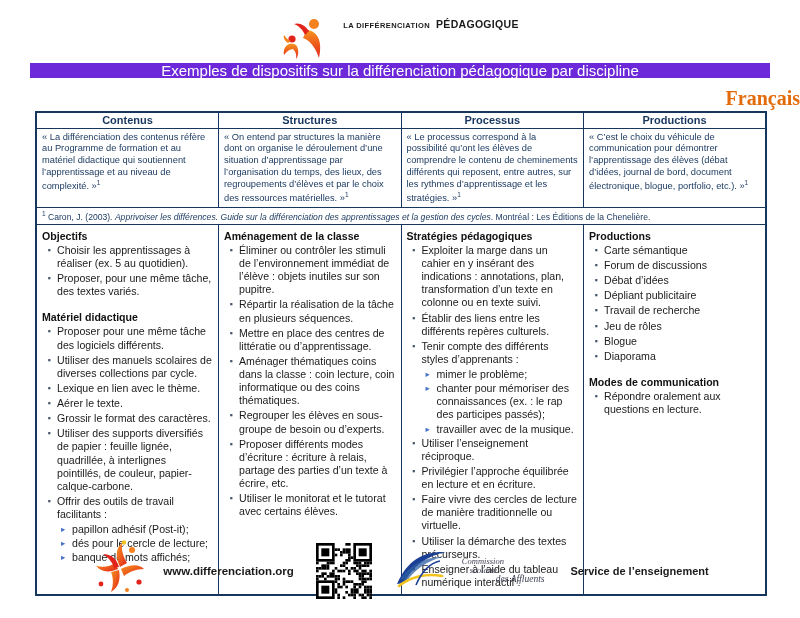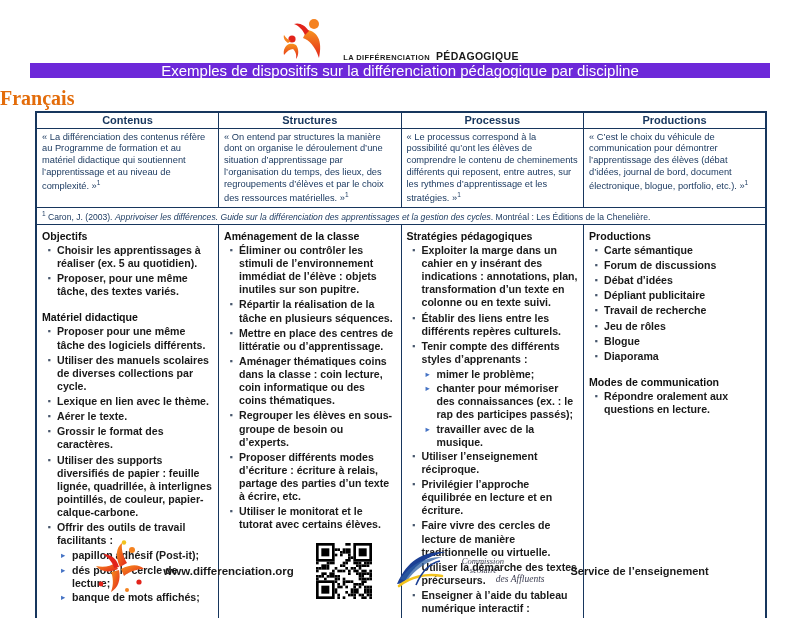--- a/index.html
+++ b/index.html
@@ -6,35 +6,35 @@
   html,body { background:#ffffff; }
   body { font-family:"Liberation Sans", sans-serif; }
   .page {
     position:relative; width:800px; height:618px; background:#fff;
     overflow:hidden; margin:0 auto;
   }
 
   
   .top-logo {
     position:absolute; top:18px; left:0; width:100%; height:44px;
-    display:flex; align-items:flex-end; justify-content:center; gap:10px;
+    display:flex; align-items:flex-start; justify-content:center; gap:10px;
   }
   .top-logo svg { display:block; }
   .logo-text { display:flex; align-items:baseline; gap:6px; color:#1a1a1a; }
   .lt-small { font-size:7.5px; font-weight:bold; letter-spacing:.4px; }
   .lt-big { font-size:10.5px; font-weight:bold; letter-spacing:.3px; }
 
   
   .banner {
     position:absolute; top:63px; left:30px; width:740px; height:15px;
     background:#6d28d9; color:#ffffff; font-size:15px;
     display:flex; align-items:center; justify-content:center;
   }
   .subject {
-    position:absolute; top:87px; left:0; width:100%; text-align:left;
+    position:absolute; top:87px; left:0; width:100%; text-align:right;
     font-family:"Liberation Serif", serif; font-weight:bold;
     font-size:20px; color:#E36C0A;
   }
 
   
   table.main-table {
     position:absolute; top:111px; left:35px; width:732px;
     border-collapse:collapse; table-layout:fixed;
     border:2.5px solid #17365D;
   }
@@ -56,21 +56,21 @@
   tr.body-row td { height:318px; padding:3px 5px 3px 4px; color:#1a1a1a; }
 
   .sec-title { font-weight:bold; font-size:10.6px; color:#111; margin:2px 0 2px 1px; }
   .sec-title.gap { margin-top:13px; }
   ul.blist { list-style:none; margin:0 0 1px 0; padding:0; }
   ul.blist > li { display:flex; font-size:10.6px; line-height:1.24; margin:0 0 2px 0; }
   .bullet {
     flex:none; width:16px; text-align:center; color:#44546A;
     font-size:9px; line-height:13px;
   }
-  .li-text { flex:1;font-weight:bold; }
+  .li-text { flex:1; }
   ul.sublist { list-style:none; margin:0 0 0 20px; padding:0; }
   ul.sublist > li { display:flex; font-size:10.6px; line-height:1.24; margin:0 0 1px 0; }
   .arrow {
     flex:none; width:11px; color:#4472C4; font-size:8.5px; line-height:13px;
   }
 
   
   .footer {
     position:absolute; top:536px; left:0; width:100%; height:70px;
     display:flex; align-items:center; justify-content:center; gap:14px;

